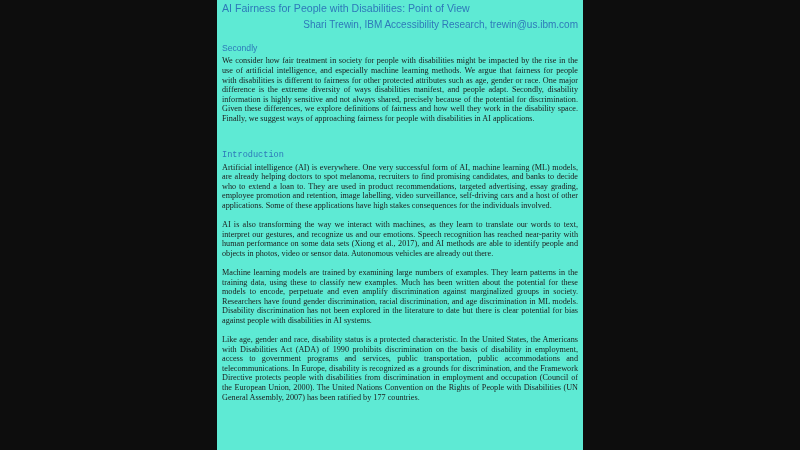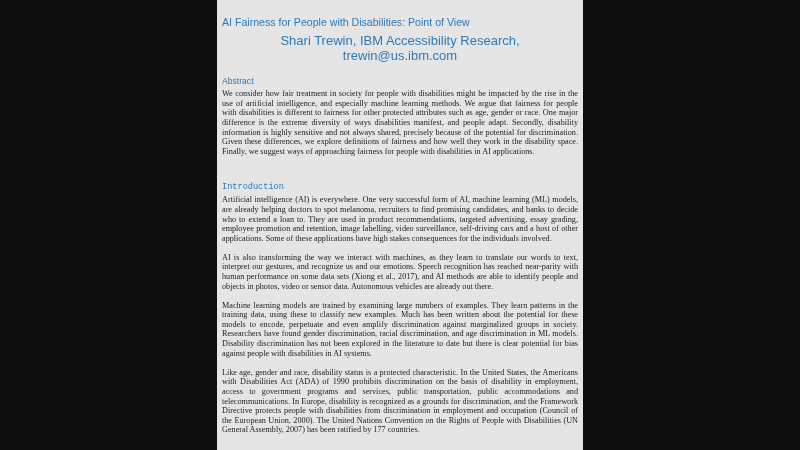--- a/index.html
+++ b/index.html
@@ -14,42 +14,42 @@
     width: 800px;
     height: 450px;
     background: #0d0d0d;
     display: flex;
     justify-content: center;
     overflow: hidden;
   }
   .page {
     width: 366px;
     height: 450px;
-    background: #e5e5e5;
-    padding: 14px 5px 0 5px;
+    background: #5eead4;
+    padding: 0 5px 0 5px;
     overflow: hidden;
     color: #1c1c1c;
     font-size: 8.2px;
     line-height: 1.17;
     text-align: justify;
   }
   .paper-title {
     font-family: "Liberation Sans", sans-serif;
     font-size: 10.6px;
     font-weight: normal;
     color: var(--accent, #2e79b9);
     text-align: left;
     line-height: 1.2;
     margin-top: 2px;
   }
   .authors {
     font-family: "Liberation Sans", sans-serif;
-    font-size: 13px;
+    font-size: 10px;
     color: var(--accent, #2e79b9);
-    text-align: center;
+    text-align: right;
     margin-top: 4px;
   }
   .section-heading {
     font-family: "Liberation Sans", sans-serif;
     font-size: 8.6px;
     font-weight: normal;
     color: var(--accent, #2e79b9);
     text-align: left;
     margin-top: 13px;
     margin-bottom: 3px;
@@ -66,21 +66,21 @@
 </head>
 <body>
 
 <div class="viewport">
   <div class="page">
 
     <h1 class="paper-title">AI Fairness for People with Disabilities: Point of View</h1>
 
     <div class="authors">Shari Trewin, IBM Accessibility Research, trewin@us.ibm.com</div>
 
-    <h2 class="section-heading">Abstract</h2>
+    <h2 class="section-heading">Secondly</h2>
 
     <p>We consider how fair treatment in society for people with disabilities might be impacted by the rise in the use of artificial intelligence, and especially machine learning methods. We argue that fairness for people with disabilities is different to fairness for other protected attributes such as age, gender or race. One major difference is the extreme diversity of ways disabilities manifest, and people adapt. Secondly, disability information is highly sensitive and not always shared, precisely because of the potential for discrimination. Given these differences, we explore definitions of fairness and how well they work in the disability space. Finally, we suggest ways of approaching fairness for people with disabilities in AI applications.</p>
 
     <h2 class="section-heading big-gap">Introduction</h2>
 
     <p>Artificial intelligence (AI) is everywhere.  One very successful form of AI, machine learning (ML) models, are already helping doctors to spot melanoma, recruiters to find promising candidates, and banks to decide who to extend a loan to.  They are used in product recommendations, targeted advertising, essay grading, employee promotion and retention, image labelling, video surveillance, self-driving cars and a host of other applications. Some of these applications have high stakes consequences for the individuals involved.</p>
 
     <p>AI is also transforming the way we interact with machines, as they learn to translate our words to text, interpret our gestures, and recognize us and our emotions. Speech recognition has reached near-parity with human performance on some data sets (Xiong et al., 2017), and AI methods are able to identify people and objects in photos, video or sensor data. Autonomous vehicles are already out there.</p>
 
     <p>Machine learning models are trained by examining large numbers of examples. They learn patterns in the training data, using these to classify new examples. Much has been written about the potential for these models to encode, perpetuate and even amplify discrimination against marginalized groups in society. Researchers have found gender discrimination, racial discrimination, and age discrimination in ML models.  Disability discrimination has not been explored in the literature to date but there is clear potential for bias against people with disabilities in AI systems.</p>

